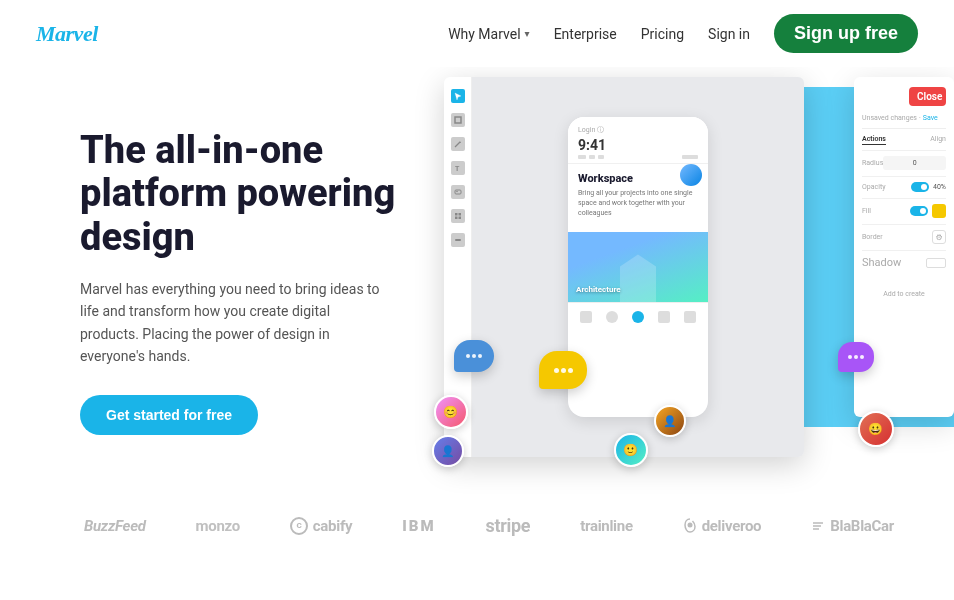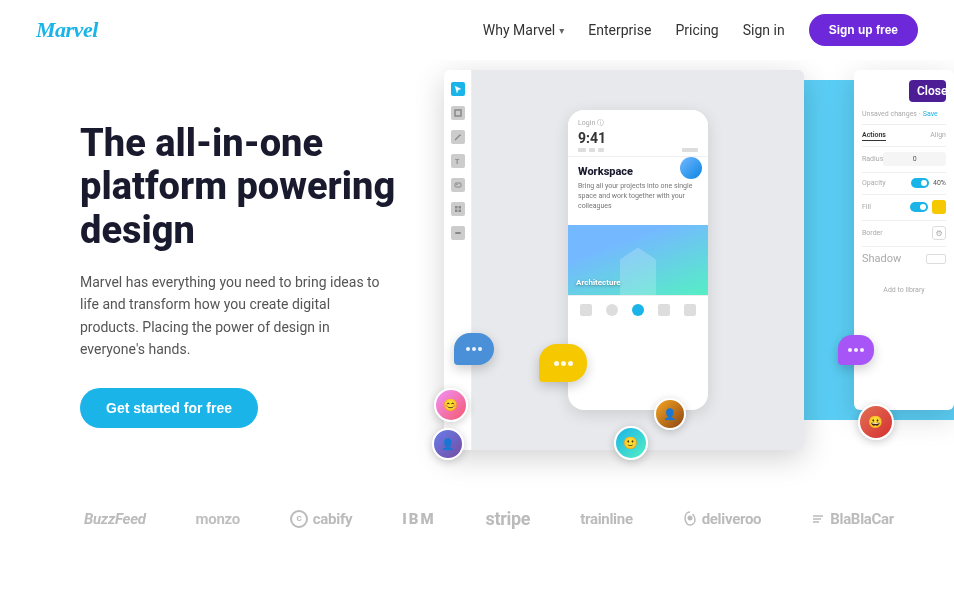--- a/index.html
+++ b/index.html
@@ -28,26 +28,26 @@
       font-size: 14px;
       color: #333;
       cursor: pointer;
       display: flex;
       align-items: center;
       gap: 4px;
       text-decoration: none;
     }
     .nav-dropdown::after { content: '▾'; font-size: 10px; color: #666; }
     .btn-signup {
-      background: #6d28d9;
+      background: #15803d;
       color: #fff;
       border: none;
       border-radius: 24px;
       padding: 9px 20px;
-      font-size: 12px;
+      font-size: 18px;
       font-weight: 600;
       cursor: pointer;
     }
 
     
     .hero {
       display: flex;
       align-items: center;
       padding: 30px 36px 20px 80px;
       position: relative;
@@ -411,21 +411,21 @@
             <div style="width:12px;height:12px;background:#ddd;border-radius:50%;"></div>
             <div style="width:12px;height:12px;background:#1ab4e8;border-radius:50%;"></div>
             <div style="width:12px;height:12px;background:#ddd;border-radius:2px;"></div>
             <div style="width:12px;height:12px;background:#ddd;border-radius:2px;"></div>
           </div>
         </div>
       </div>
     </div>
 
     <div class="props-panel">
-      <div style="background:#4c1d95;border-radius:4px;padding:4px 8px;margin-bottom:8px;font-size:12px;color:#fff;font-weight:600;text-align:center;margin-left:47px;">Close</div>
+      <div style="background:#ef4444;border-radius:4px;padding:4px 8px;margin-bottom:8px;font-size:10px;color:#fff;font-weight:600;text-align:center;margin-left:47px;">Close</div>
       <div style="display:flex;gap:2px;margin-bottom:6px;">
         <span style="font-size:7px;color:#aaa;">Unsaved changes</span>
         <span style="font-size:7px;color:#aaa;">·</span>
         <span style="font-size:7px;color:#1ab4e8;">Save</span>
       </div>
       <div style="height:1px;background:#eee;margin-bottom:6px;"></div>
 
       <div style="display:flex;justify-content:space-between;">
         <span style="font-size:7px;font-weight:600;color:#333;border-bottom:1.5px solid #333;padding-bottom:1px;">Actions</span>
         <span style="font-size:7px;color:#aaa;">Align</span>
@@ -479,21 +479,21 @@
       <div style="height:1px;background:#f0f0f0;margin:5px 0;"></div>
 
       <div class="props-section">
         <div style="display:flex;justify-content:space-between;align-items:center;">
           <span style="font-size:11px;color:#aaa;">Shadow</span>
           <div style="width:20px;height:10px;border:1px solid #ddd;border-radius:2px;"></div>
         </div>
       </div>
 
       <div style="margin-top:12px;text-align:center;">
-        <span style="font-size:7px;color:#aaa;">Add to library</span>
+        <span style="font-size:7px;color:#aaa;">Add to create</span>
       </div>
     </div>
 
     <div class="chat-bubble" style="background:#4a90d9;width:40px;height:32px;left:30px;bottom:145px;border-radius:16px 16px 16px 4px;">
       <div class="chat-dot" style="background:#fff;width:4px;height:4px;border-radius:50%;"></div>
       <div class="chat-dot" style="background:#fff;width:4px;height:4px;border-radius:50%;"></div>
       <div class="chat-dot" style="background:#fff;width:4px;height:4px;border-radius:50%;"></div>
     </div>
 
     <div class="chat-bubble" style="background:#f5c800;width:48px;height:38px;left:115px;bottom:128px;border-radius:18px 18px 18px 4px;">

